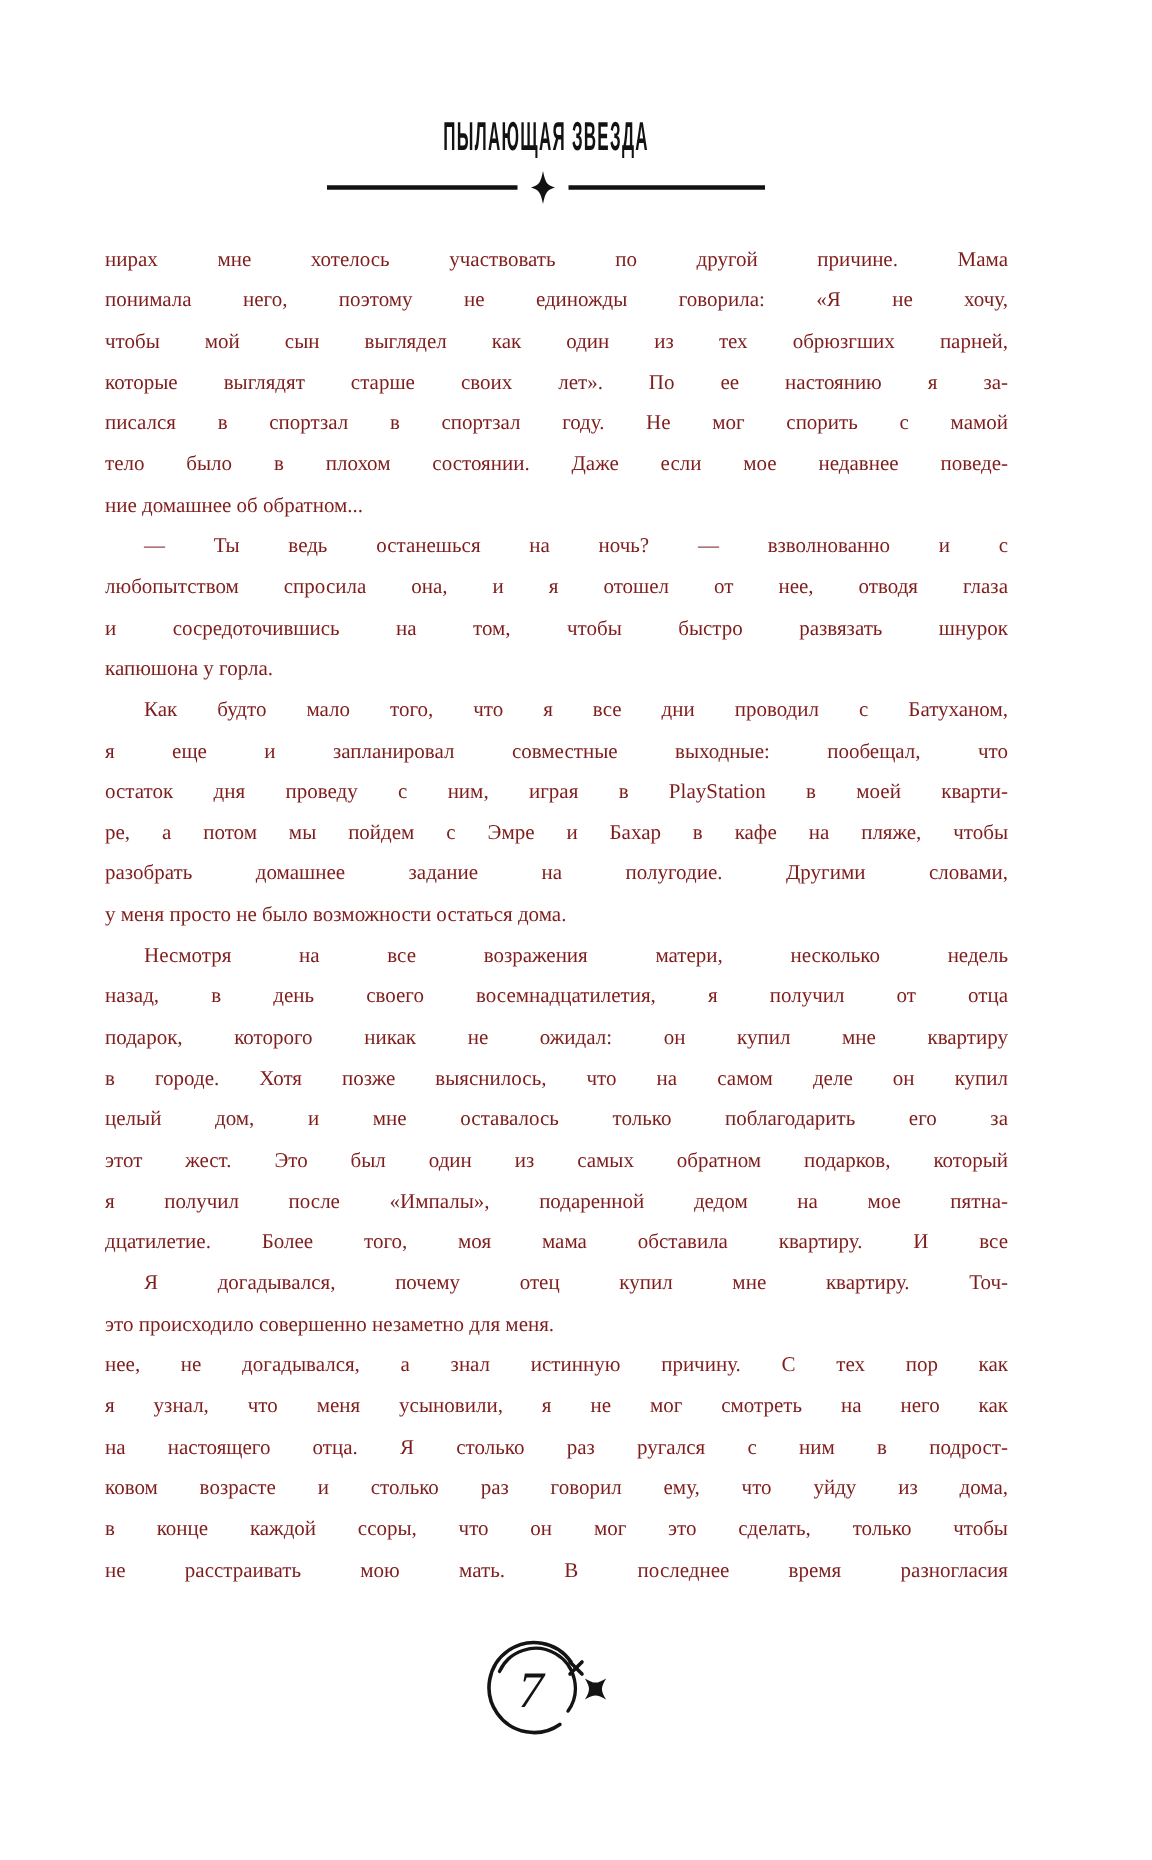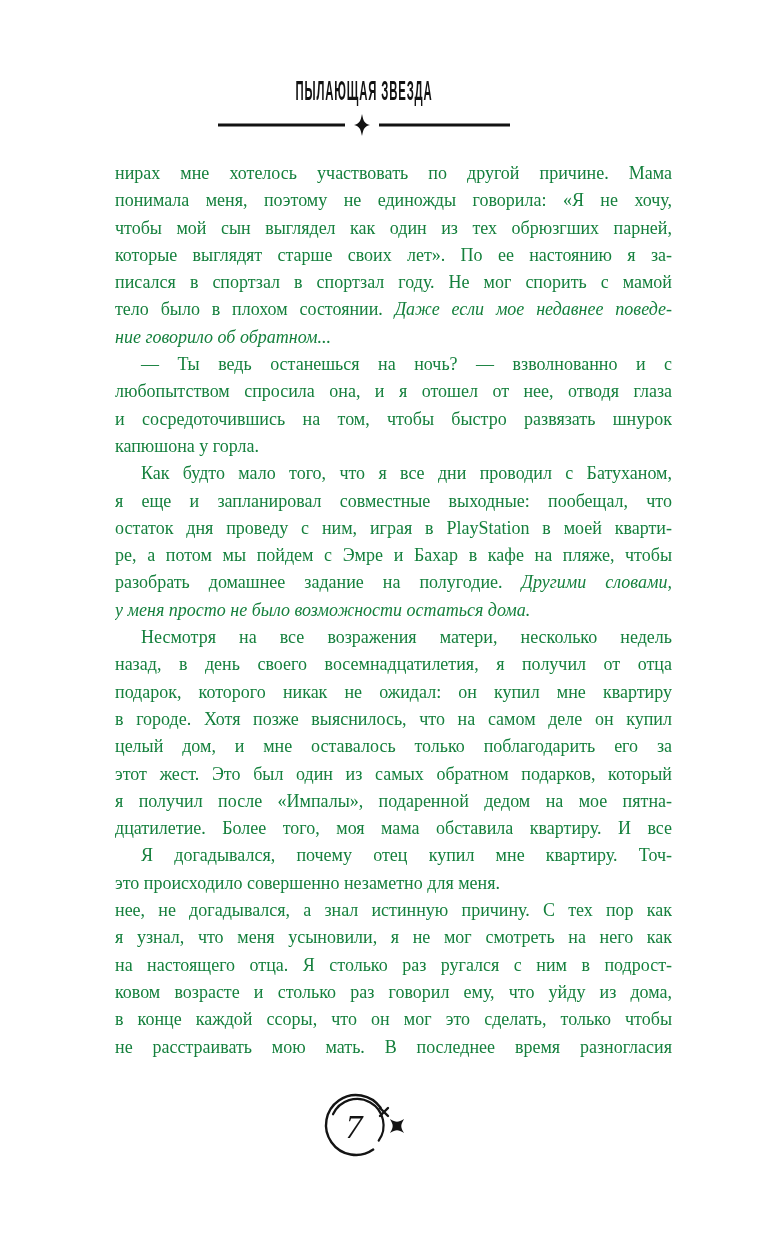--- a/index.html
+++ b/index.html
@@ -30,29 +30,28 @@
   }
   .separator-svg {
     position:absolute; top:112px; left:218px;
   }
   
   .textblock {
     position:absolute; top:160px; left:70px; width:602px;
   }
   .line {
     height:27.3px; line-height:27.3px;
-    font-size:18px;
+    font-size:14px;
     overflow:hidden;
     text-align:left;
-    color:#15803d;
-    margin-left:45px;
+    color:#7f1d1d;
   }
   .line.just { text-align:justify; text-align-last:justify; }
   .line.ind  { text-indent:26px; }
-  .it { font-style:italic; }
+  .it { }
   
   .ornament {
     position:absolute; top:1086px; left:312px;
   }
   .pagenum-text {
     font-family:"Liberation Serif", serif;
     font-style:italic;
     font-size:34px;
     fill:#141414;
   }
@@ -67,26 +66,26 @@
   </div>
 
   <svg class="separator-svg" width="292" height="26" viewBox="0 0 292 26">
     <line x1="0" y1="13" x2="127" y2="13" stroke="#121212" stroke-width="3"></line>
     <line x1="161" y1="13" x2="292" y2="13" stroke="#121212" stroke-width="3"></line>
     <path d="M144 2 C 145.5 9.5, 146.5 11.5, 152 13 C 146.5 14.5, 145.5 16.5, 144 24 C 142.5 16.5, 141.5 14.5, 136 13 C 141.5 11.5, 142.5 9.5, 144 2 Z" fill="#121212"></path>
   </svg>
 
   <div class="textblock">
       <div class="line just"><span>нирах мне хотелось участвовать по другой причине. Мама</span></div>
-      <div class="line just"><span>понимала меня, поэтому не единожды говорила: «Я не хочу,</span></div>
+      <div class="line just"><span>понимала него, поэтому не единожды говорила: «Я не хочу,</span></div>
       <div class="line just"><span>чтобы мой сын выглядел как один из тех обрюзгших парней,</span></div>
       <div class="line just"><span>которые выглядят старше своих лет». По ее настоянию я за-</span></div>
       <div class="line just"><span>писался в спортзал в спортзал году. Не мог спорить с мамой</span></div>
       <div class="line just"><span>тело было в плохом состоянии. </span><span class="it">Даже если мое недавнее поведе-</span></div>
-      <div class="line"><span class="it">ние говорило об обратном...</span></div>
+      <div class="line"><span class="it">ние домашнее об обратном...</span></div>
       <div class="line just ind"><span>— Ты ведь останешься на ночь? — взволнованно и с</span></div>
       <div class="line just"><span>любопытством спросила она, и я отошел от нее, отводя глаза</span></div>
       <div class="line just"><span>и сосредоточившись на том, чтобы быстро развязать шнурок</span></div>
       <div class="line"><span>капюшона у горла.</span></div>
       <div class="line just ind"><span>Как будто мало того, что я все дни проводил с Батуханом,</span></div>
       <div class="line just"><span>я еще и запланировал совместные выходные: пообещал, что</span></div>
       <div class="line just"><span>остаток дня проведу с ним, играя в PlayStation в моей кварти-</span></div>
       <div class="line just"><span>ре, а потом мы пойдем с Эмре и Бахар в кафе на пляже, чтобы</span></div>
       <div class="line just"><span>разобрать домашнее задание на полугодие. </span><span class="it">Другими словами,</span></div>
       <div class="line"><span class="it">у меня просто не было возможности остаться дома.</span></div>

